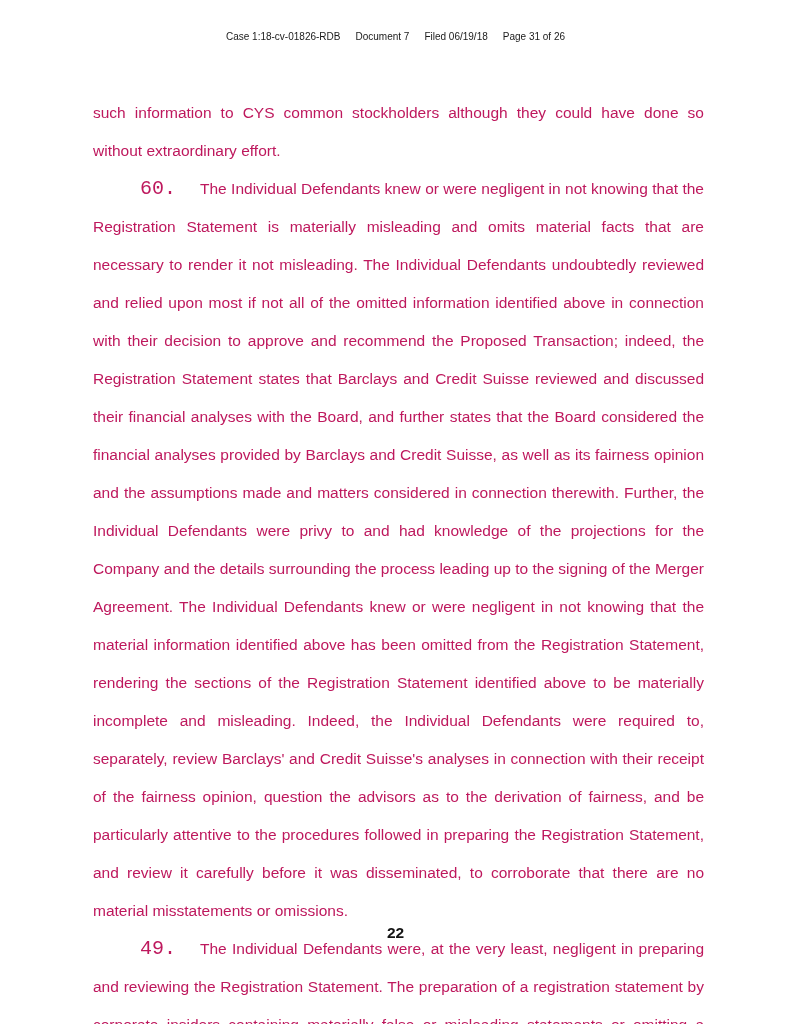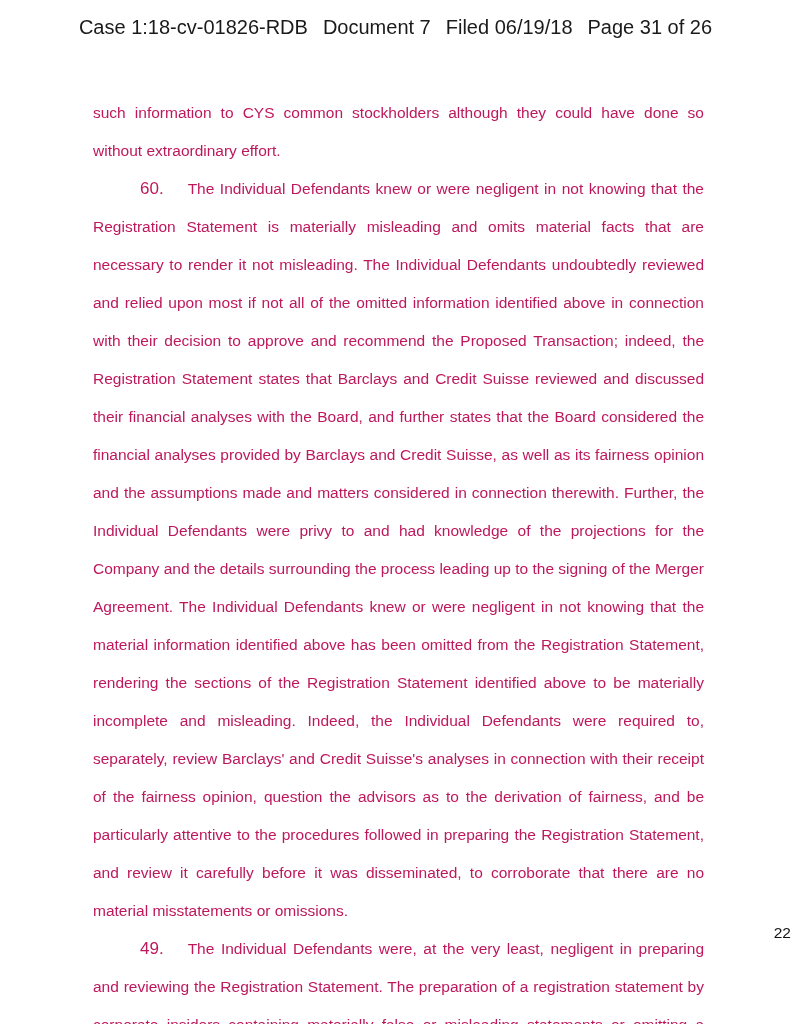--- a/index.html
+++ b/index.html
@@ -8,61 +8,62 @@
     position: relative;
     width: 791px;
     height: 1024px;
     background: #ffffff;
     font-family: "Liberation Sans", sans-serif;
     color: #161616;
     overflow: hidden;
   }
   .header {
     position: absolute;
-    top: 16px;
+    top: 31px;
     left: 0;
     width: 100%;
     display: flex;
     justify-content: center;
     gap: 15px;
-    font-size: 20px;
+    font-size: 10px;
     color: #1a1a1a;
     white-space: nowrap;
   }
   .body-text {
     position: absolute;
     top: 94px;
     left: 93px;
     width: 611px;
   }
   .body-text p {
     font-size: 15.5px;
     line-height: 38px;
     text-align: justify;
     color: #be185d;
   }
   .body-text p.numbered {
     text-indent: 47px;
   }
   .pnum {
-    font-family: Liberation Sans, sans-serif;
-    font-size: 17px;
+    font-family: Liberation Mono, monospace;
+    font-size: 20px;
   }
   .ptab {
     display: inline-block;
     width: 24px;
   }
   .footer {
     position: absolute;
     top: 924px;
     left: 0;
     width: 100%;
-    text-align: right;
+    text-align: center;
     font-size: 15.5px;
     color: #141414;
+    font-weight: bold;
   }
 </style>
 </head>
 <body>
 
 <div class="page">
 
   <div class="header">
     <span>Case 1:18-cv-01826-RDB</span>
     <span>Document 7</span>

